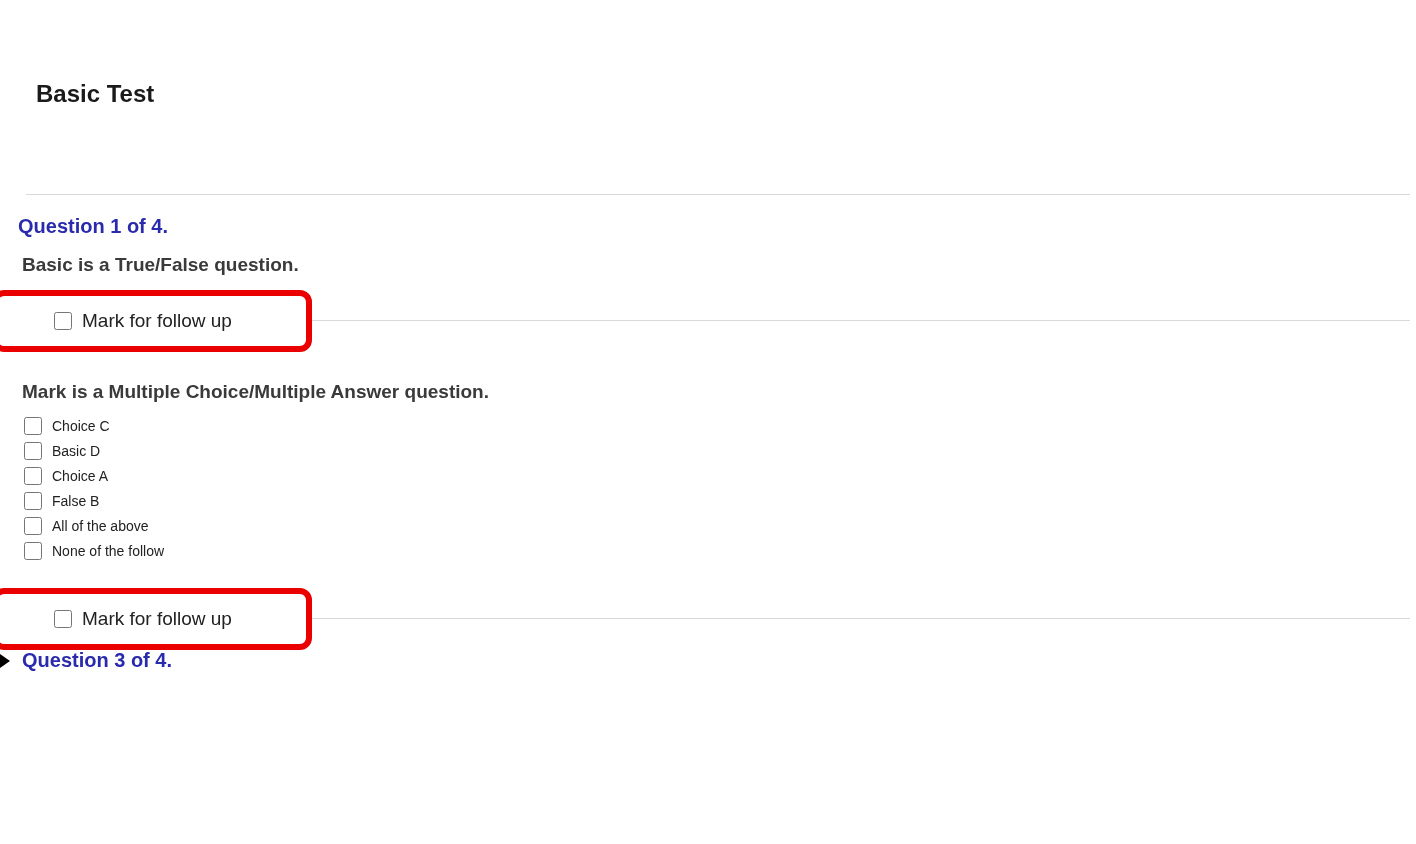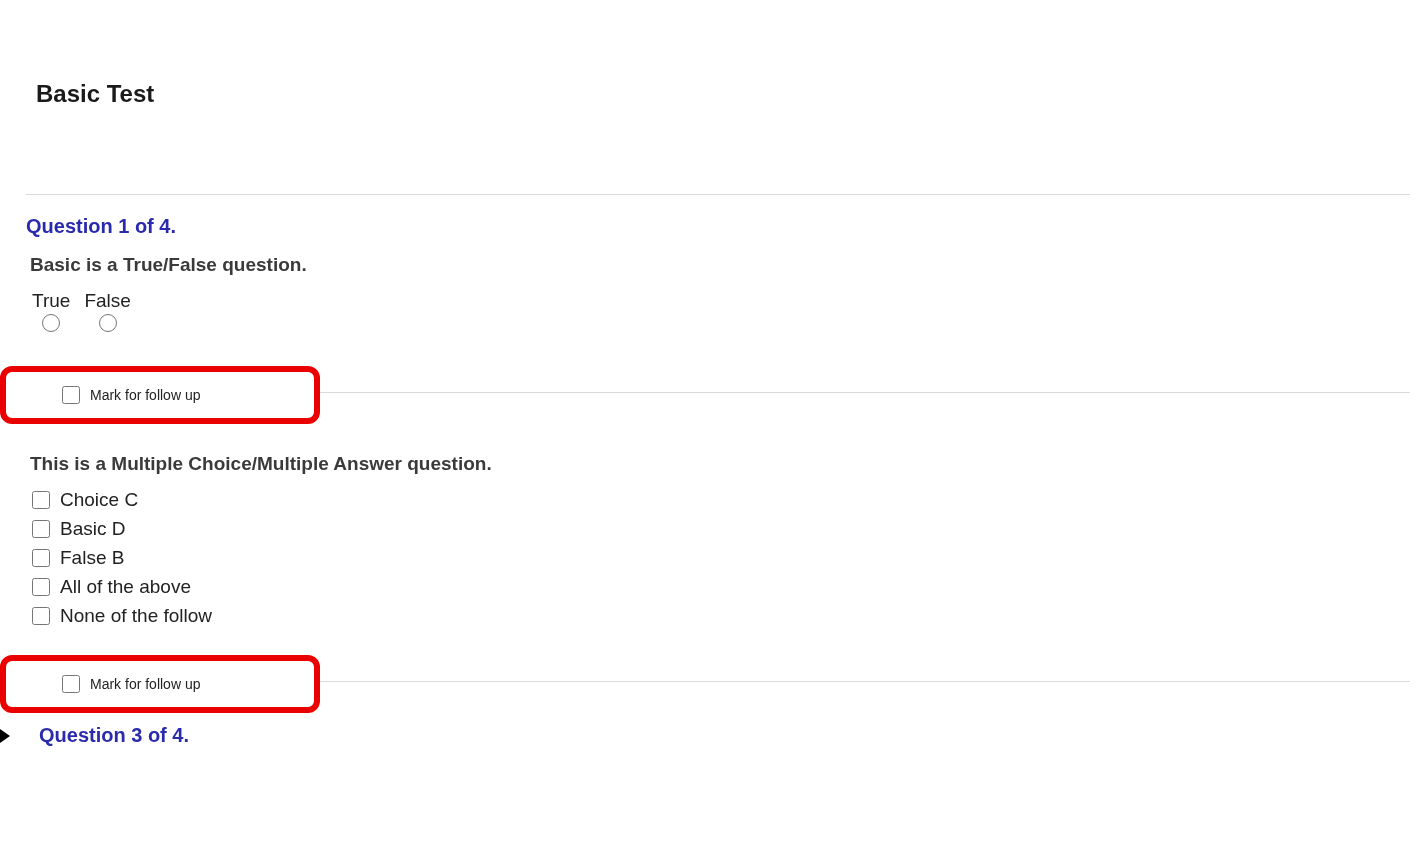--- a/index.html
+++ b/index.html
@@ -19,21 +19,21 @@
       font-weight: bold;
       color: #1a1a1a;
       padding: 80px 0 0 36px;
     }
     .divider {
       border: none;
       border-top: 1px solid #d9d9d9;
       margin: 86px 6px 0 26px;
     }
     .question-block {
-      padding: 20px 0 0 26px;
+      padding: 20px 0 0 18px;
       position: relative;
     }
     .question-heading {
       font-size: 20px;
       font-weight: bold;
       color: #2a2aad;
       margin-bottom: 16px;
     }
     .question-text {
       font-size: 19px;
@@ -71,21 +71,21 @@
       display: flex;
       align-items: center;
       gap: 10px;
       margin-bottom: 7px;
     }
     .choice-row input[type="checkbox"] {
       width: 18px;
       height: 18px;
     }
     .choice-label {
-      font-size: 19px;
+      font-size: 14px;
       color: #222;
     }
     .followup-wrap {
       position: relative;
       margin-left: -26px;
       width: 320px;
     }
     .followup-highlight {
       border: 6px solid #eb0000;
       border-radius: 12px;
@@ -93,39 +93,39 @@
       display: flex;
       align-items: center;
       gap: 10px;
       background: #ffffff;
     }
     .followup-highlight input[type="checkbox"] {
       width: 18px;
       height: 18px;
     }
     .followup-label {
-      font-size: 14px;
+      font-size: 19px;
       color: #222;
     }
     .block-divider {
       border: none;
       border-top: 1px solid #d9d9d9;
       margin: 0 6px 0 26px;
     }
     .divider-overlap {
       margin-top: -32px;
       position: relative;
       z-index: -1;
     }
     .spacer {
       height: 40px;
     }
     .partial-q {
-      padding-left: 39px;
-      margin-top: 42px;
+      padding-left: 22px;
+      margin-top: 30px;
     }
     .partial-q .question-heading {
       margin-bottom: 0;
     }
     .caret-icon {
       display: inline-block;
       width: 0;
       height: 0;
       border-top: 7px solid transparent;
       border-bottom: 7px solid transparent;
@@ -138,52 +138,46 @@
 </head>
 <body>
 
 <h1 class="page-title">Basic Test</h1>
 
 <hr class="divider">
 
 <div class="question-block">
   <div class="question-heading">Question 1 of 4.</div>
   <div class="question-text">Basic is a True/False question.</div>
-  <div class="truefalse-row">
-    <div class="tf-cell">
-      <span class="tf-label">True</span>
-      <input type="radio" name="q1" style="">
-    </div>
-    <div class="tf-cell">
-      <span class="tf-label">False</span>
-      <input type="radio" name="q1" style="">
-    </div>
-  </div>
   <div class="followup-wrap">
     <div class="followup-highlight">
       <input type="checkbox" style="">
       <span class="followup-label">Mark for follow up</span>
     </div>
   </div>
 </div>
 
 <hr class="block-divider divider-overlap">
 
 <div class="spacer"></div>
 
 <div class="question-block">
-  <div class="question-text">This is a Multiple Choice/Multiple Answer question.</div>
+  <div class="question-text">Mark is a Multiple Choice/Multiple Answer question.</div>
   <div class="choices">
     <div class="choice-row">
       <input type="checkbox" style="">
       <span class="choice-label">Choice C</span>
     </div>
     <div class="choice-row">
       <input type="checkbox" style="">
       <span class="choice-label">Basic D</span>
+    </div>
+    <div class="choice-row">
+      <input type="checkbox" style="">
+      <span class="choice-label">Choice A</span>
     </div>
     <div class="choice-row">
       <input type="checkbox" style="">
       <span class="choice-label">False B</span>
     </div>
     <div class="choice-row">
       <input type="checkbox" style="">
       <span class="choice-label">All of the above</span>
     </div>
     <div class="choice-row">

